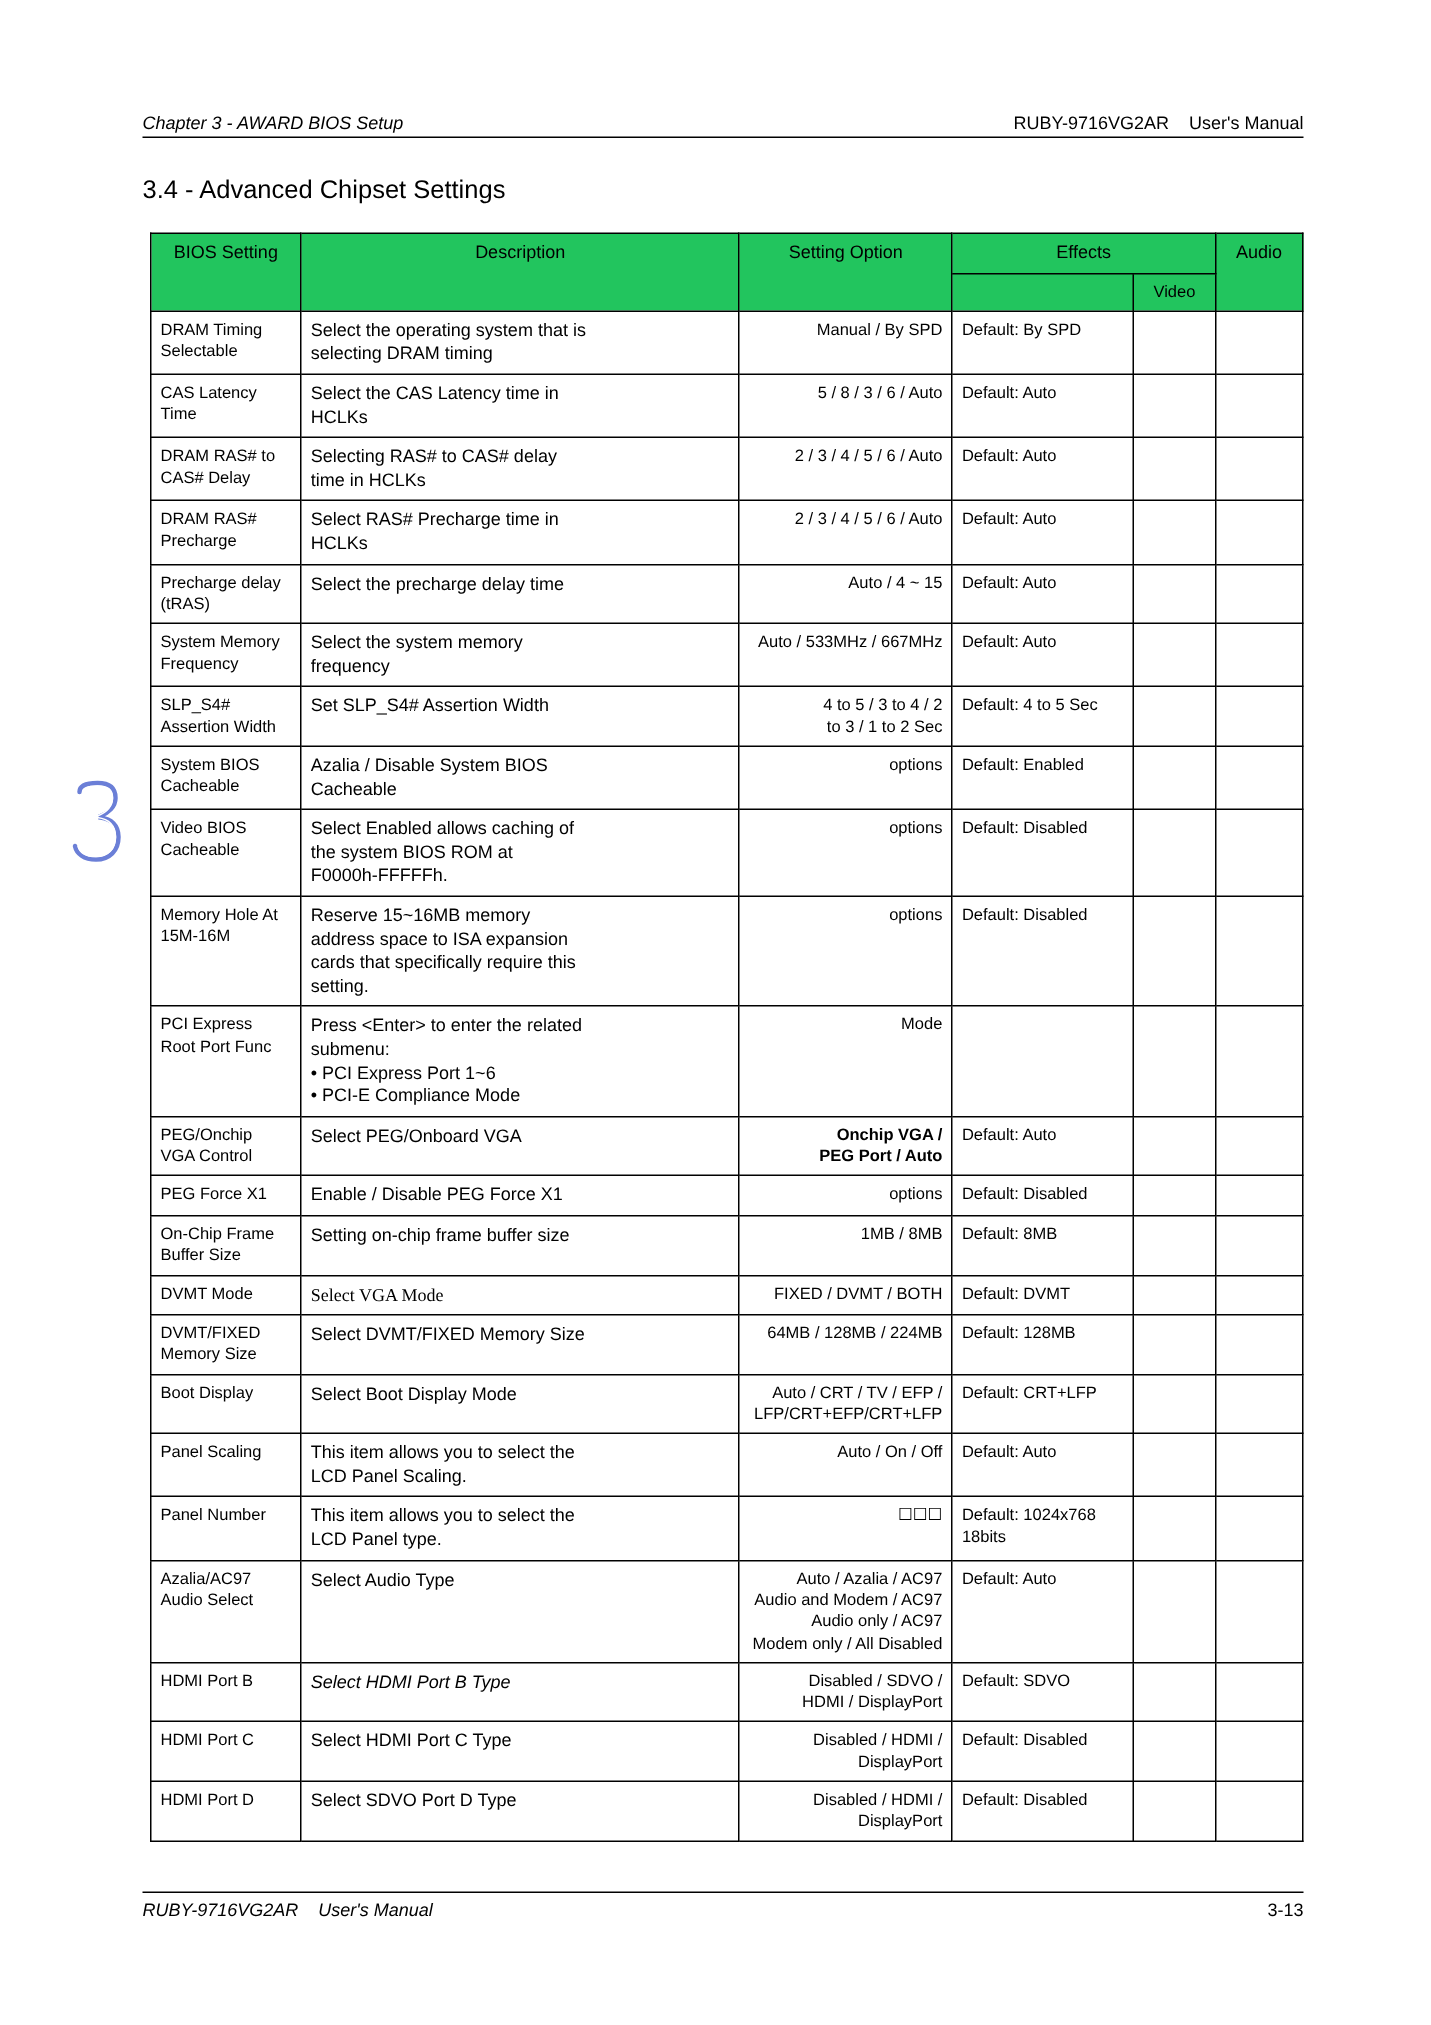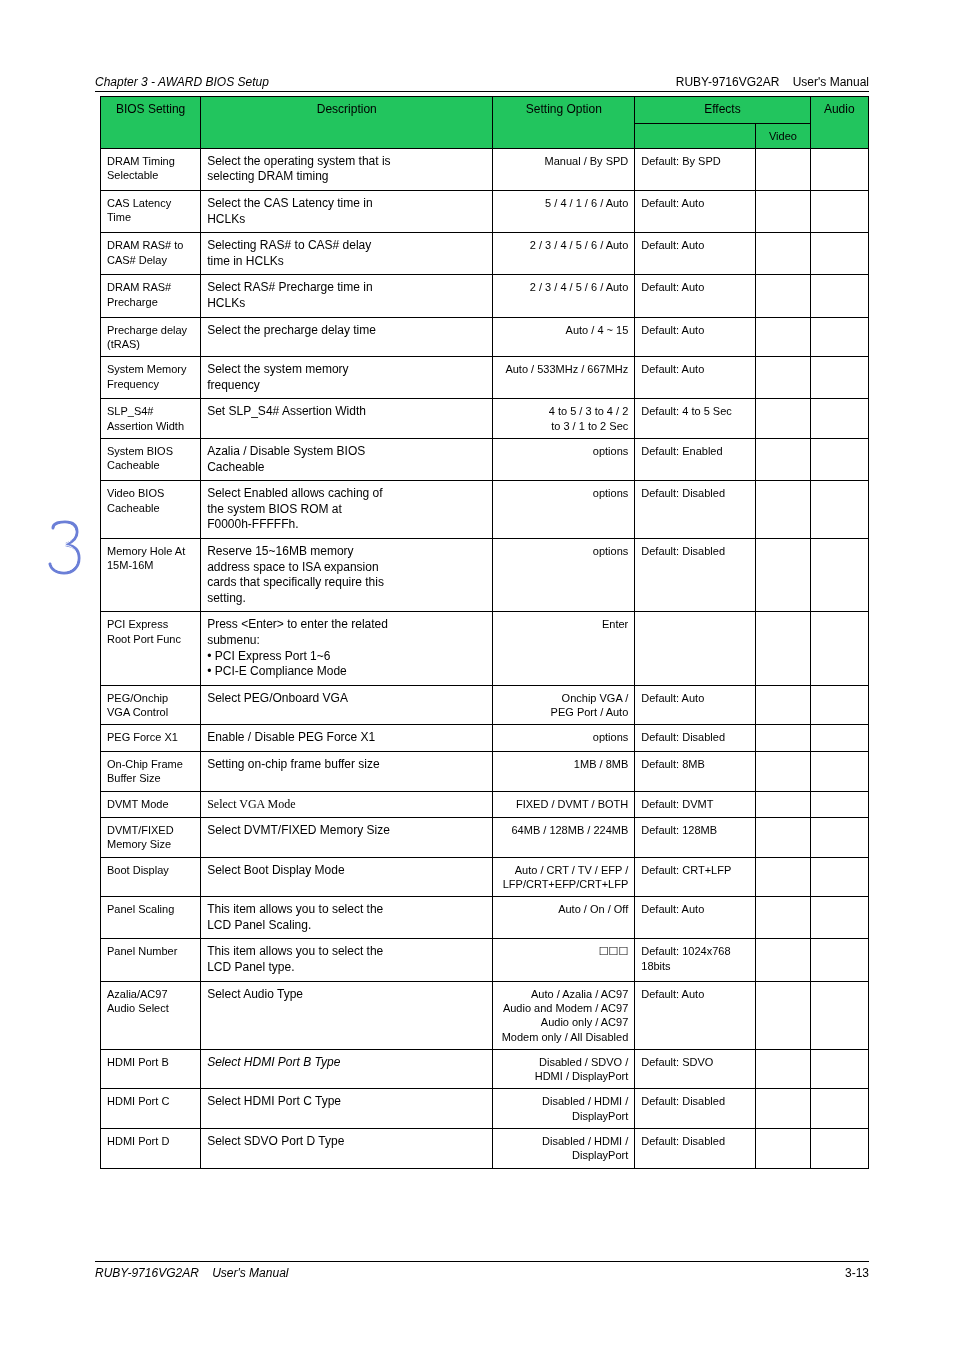--- a/index.html
+++ b/index.html
@@ -38,20 +38,21 @@
   </svg>
 </div>
 
 <div class="page">
   <div class="header-line">
     <span class="header-left">Chapter 3 - AWARD BIOS Setup</span>
     <span>RUBY-9716VG2AR&nbsp;&nbsp;&nbsp;&nbsp;User's Manual</span>
   </div>
   <div class="top-rule"></div>
 
+  <div class="section-title">3.4 - Advanced Chipset Settings</div>
 
   <div class="table-wrap">
     <table>
       <colgroup>
         <col class="col0">
           <col class="col1">
           <col class="col2">
           <col class="col3">
           <col class="col4">
           <col class="col5">
@@ -76,21 +77,21 @@
 selecting DRAM timing</td>
             <td class="tiny center" style="white-space: pre-line;">Manual / By SPD</td>
             <td class="tiny">Default: By SPD</td>
             <td></td>
             <td></td>
           </tr>
           <tr>
             <td class="tiny">CAS Latency Time</td>
             <td style="white-space: pre-line;">Select the CAS Latency time in
 HCLKs</td>
-            <td class="tiny center" style="white-space: pre-line;">5 / 4 / 1 / 6 / Auto</td>
+            <td class="tiny center" style="white-space: pre-line;">5 / 8 / 3 / 6 / Auto</td>
             <td class="tiny">Default: Auto</td>
             <td></td>
             <td></td>
           </tr>
           <tr>
             <td class="tiny">DRAM RAS# to CAS# Delay</td>
             <td style="white-space: pre-line;">Selecting RAS# to CAS# delay
 time in HCLKs</td>
             <td class="tiny center" style="white-space: pre-line;">2 / 3 / 4 / 5 / 6 / Auto</td>
             <td class="tiny">Default: Auto</td>
@@ -161,29 +162,29 @@
             <td class="tiny">Default: Disabled</td>
             <td></td>
             <td></td>
           </tr>
           <tr>
             <td class="tiny">PCI Express Root Port Func</td>
             <td style="white-space: pre-line;">Press &lt;Enter&gt; to enter the related
 submenu:
 •&nbsp;PCI Express Port 1~6
 •&nbsp;PCI-E Compliance Mode</td>
-            <td class="tiny center" style="white-space: pre-line;">Enter</td>
+            <td class="tiny center" style="white-space: pre-line;">Mode</td>
             <td class="tiny"></td>
             <td></td>
             <td></td>
           </tr>
           <tr>
             <td class="tiny">PEG/Onchip VGA Control</td>
             <td style="white-space: pre-line;">Select PEG/Onboard VGA</td>
-            <td class="tiny center" style="white-space: pre-line;">Onchip VGA /
+            <td class="tiny center" style="white-space: pre-line; font-weight: bold;">Onchip VGA /
 PEG Port / Auto</td>
             <td class="tiny">Default: Auto</td>
             <td></td>
             <td></td>
           </tr>
           <tr>
             <td class="tiny">PEG Force X1</td>
             <td style="white-space: pre-line;">Enable / Disable PEG Force X1</td>
             <td class="tiny center" style="white-space: pre-line;">options</td>
             <td class="tiny">Default: Disabled</td>

